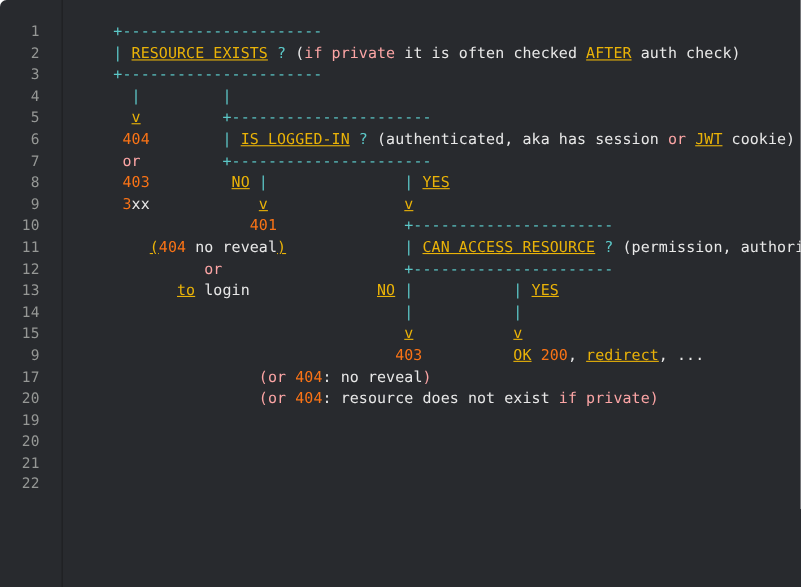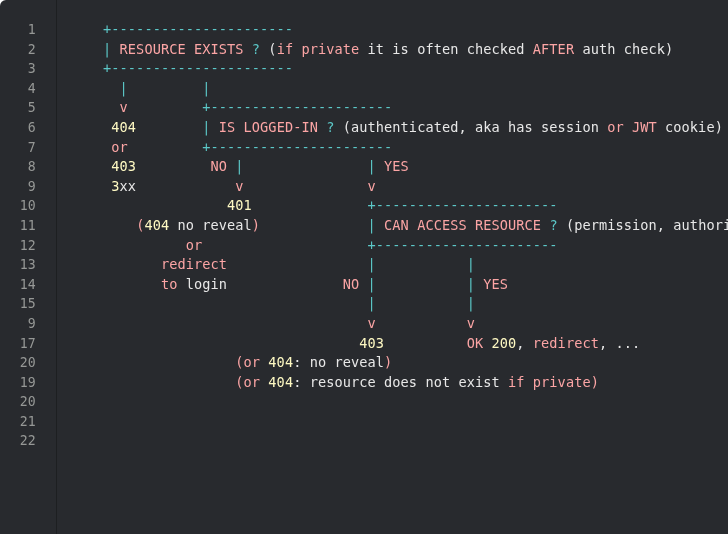--- a/index.html
+++ b/index.html
@@ -54,22 +54,22 @@
   }
   .codeline {
     height: 19.6px;
     line-height: 19.6px;
     font-size: 13.6px;
     white-space: pre;
     color: #e8e8e8;
     letter-spacing: 0.08px;
   }
   .t-cyan   { color: #5cc8c8; }
-  .t-gold   { color: #fca5a5; }
-  .t-orange { color: #fef9c3; }
+  .t-gold   { color: #eab308; text-decoration: underline; }
+  .t-orange { color: #f97316; }
   .t-purple { color: #fca5a5; }
   .t-white  { color: #e8e8e8; }
 </style>
 </head>
 <body>
 
 <div id="editor">
   <div id="gutter">
       <div class="lineno">1</div>
       <div class="lineno">2</div>
@@ -100,21 +100,20 @@
       <div class="codeline"><span class="t-white">    </span><span class="t-cyan">+----------------------</span></div>
       <div class="codeline"><span class="t-white">      </span><span class="t-cyan">|</span><span class="t-white">         </span><span class="t-cyan">|</span></div>
       <div class="codeline"><span class="t-white">      </span><span class="t-gold">v</span><span class="t-white">         </span><span class="t-cyan">+----------------------</span></div>
       <div class="codeline"><span class="t-white">     </span><span class="t-orange">404</span><span class="t-white">        </span><span class="t-cyan">|</span><span class="t-white"> </span><span class="t-gold">IS LOGGED-IN</span><span class="t-white"> </span><span class="t-cyan">?</span><span class="t-white"> (authenticated, aka has session </span><span class="t-purple">or</span><span class="t-white"> </span><span class="t-gold">JWT</span><span class="t-white"> cookie)</span></div>
       <div class="codeline"><span class="t-white">     </span><span class="t-purple">or</span><span class="t-white">         </span><span class="t-cyan">+----------------------</span></div>
       <div class="codeline"><span class="t-white">     </span><span class="t-orange">403</span><span class="t-white">         </span><span class="t-gold">NO</span><span class="t-white"> </span><span class="t-cyan">|</span><span class="t-white">               </span><span class="t-cyan">|</span><span class="t-white"> </span><span class="t-gold">YES</span></div>
       <div class="codeline"><span class="t-white">     </span><span class="t-orange">3</span><span class="t-white">xx</span><span class="t-white">            </span><span class="t-gold">v</span><span class="t-white">               </span><span class="t-gold">v</span></div>
       <div class="codeline"><span class="t-white">                   </span><span class="t-orange">401</span><span class="t-white">              </span><span class="t-cyan">+----------------------</span></div>
       <div class="codeline"><span class="t-white">        </span><span class="t-gold">(</span><span class="t-orange">404</span><span class="t-white"> no reveal</span><span class="t-gold">)</span><span class="t-white">             </span><span class="t-cyan">|</span><span class="t-white"> </span><span class="t-gold">CAN ACCESS RESOURCE</span><span class="t-white"> </span><span class="t-cyan">?</span><span class="t-white"> (permission, authorized, ...)</span></div>
       <div class="codeline"><span class="t-white">              </span><span class="t-purple">or</span><span class="t-white">                    </span><span class="t-cyan">+----------------------</span></div>
-      <div class="codeline"><span class="t-white">           </span><span class="t-gold">redirect</span><span class="t-white">                 </span><span class="t-cyan">|</span><span class="t-white">           </span><span class="t-cyan">|</span></div>
       <div class="codeline"><span class="t-white">           </span><span class="t-gold">to</span><span class="t-white"> login</span><span class="t-white">              </span><span class="t-gold">NO</span><span class="t-white"> </span><span class="t-cyan">|</span><span class="t-white">           </span><span class="t-cyan">|</span><span class="t-white"> </span><span class="t-gold">YES</span></div>
       <div class="codeline"><span class="t-white">                                    </span><span class="t-cyan">|</span><span class="t-white">           </span><span class="t-cyan">|</span></div>
       <div class="codeline"><span class="t-white">                                    </span><span class="t-gold">v</span><span class="t-white">           </span><span class="t-gold">v</span></div>
       <div class="codeline"><span class="t-white">                                   </span><span class="t-orange">403</span><span class="t-white">          </span><span class="t-gold">OK</span><span class="t-white"> </span><span class="t-orange">200</span><span class="t-white">, </span><span class="t-gold">redirect</span><span class="t-white">, ...</span></div>
       <div class="codeline"><span class="t-white">                    </span><span class="t-purple">(</span><span class="t-purple">or</span><span class="t-white"> </span><span class="t-orange">404</span><span class="t-white">: no reveal</span><span class="t-purple">)</span></div>
       <div class="codeline"><span class="t-white">                    </span><span class="t-purple">(</span><span class="t-purple">or</span><span class="t-white"> </span><span class="t-orange">404</span><span class="t-white">: resource does not exist </span><span class="t-purple">if</span><span class="t-white"> </span><span class="t-purple">private</span><span class="t-purple">)</span></div>
     </div>
 </div>
 
 </body></html>

